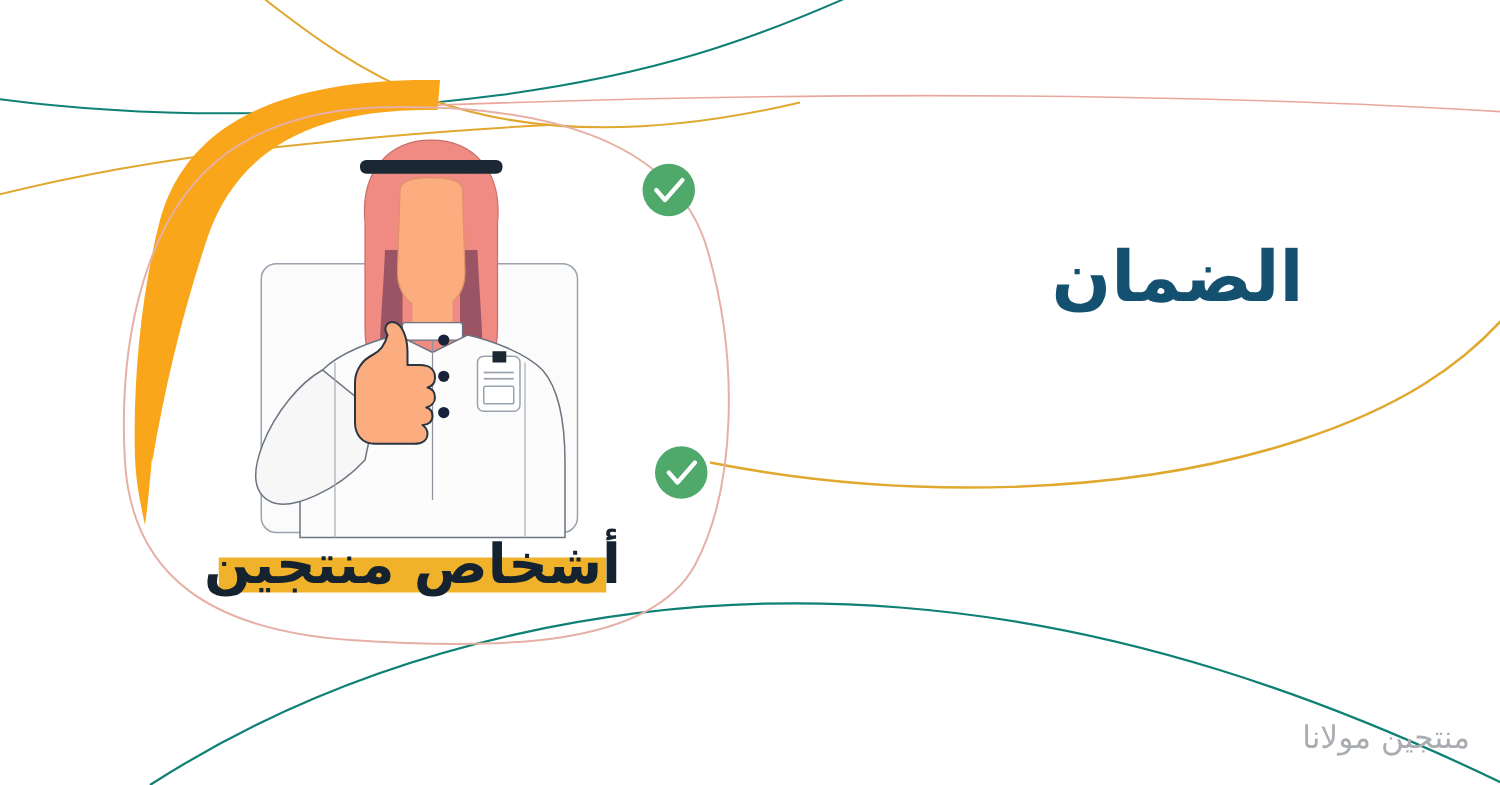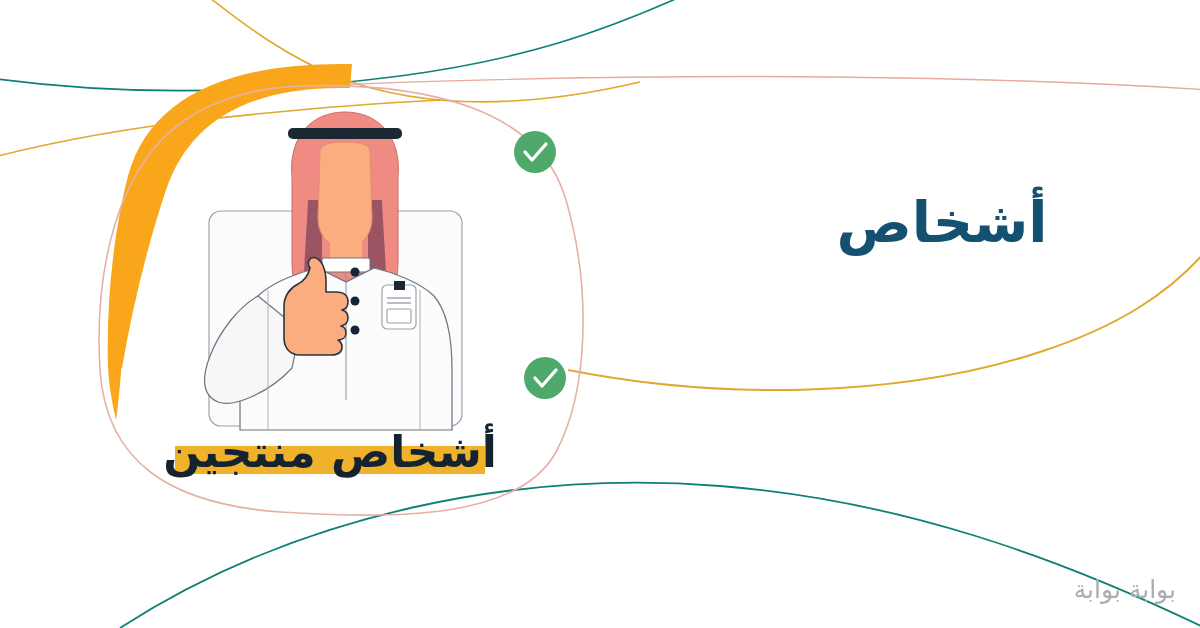--- a/index.html
+++ b/index.html
@@ -204,25 +204,25 @@
       <circle cx="535" cy="152" r="21" fill="#4ea96b"></circle>
       <path d="M 525 152 L 532 160 L 546 144" fill="none" stroke="#ffffff" stroke-width="3.4" stroke-linecap="round" stroke-linejoin="round"></path>
     </g>
     <g>
       <circle cx="545" cy="378" r="21" fill="#4ea96b"></circle>
       <path d="M 535 378 L 542 386 L 556 370" fill="none" stroke="#ffffff" stroke-width="3.4" stroke-linecap="round" stroke-linejoin="round"></path>
     </g>
   </svg>
 
   <div class="title-block">
-    <div class="title-line">أشخاص</div>
+    <div class="title-line">الضمان</div>
   </div>
 
   <div class="subtitle-wrap">
     <span class="subtitle-text">
       <span class="subtitle-hl"></span>
       <span style="position:relative;z-index:3;">أشخاص منتجين</span>
     </span>
   </div>
 
-  <div class="watermark">بوابة بوابة</div>
+  <div class="watermark">منتجين مولانا</div>
 
 </div>
 
 </body></html>

